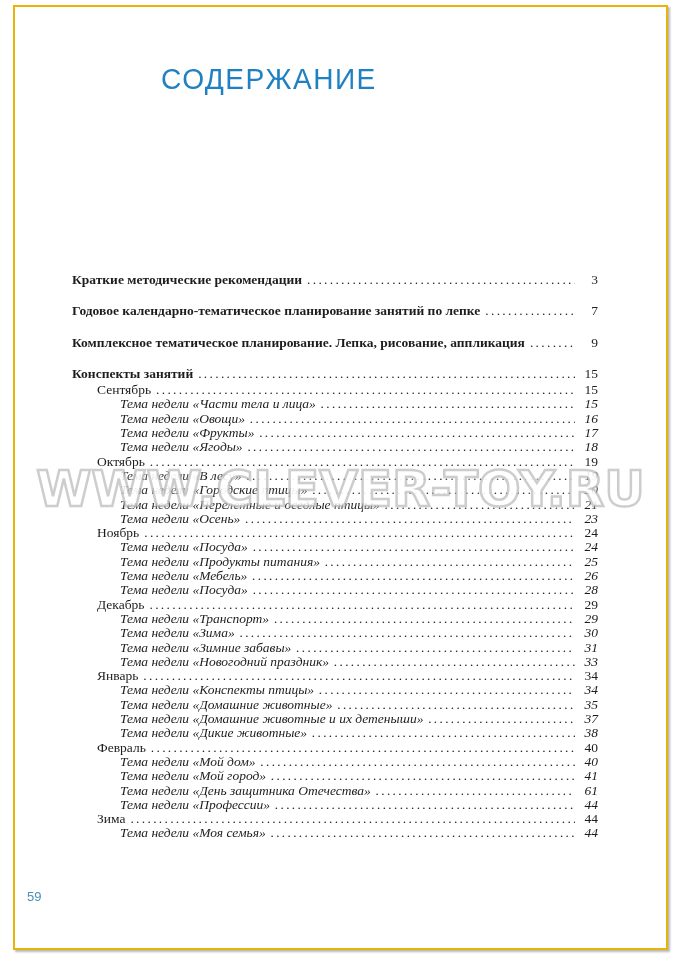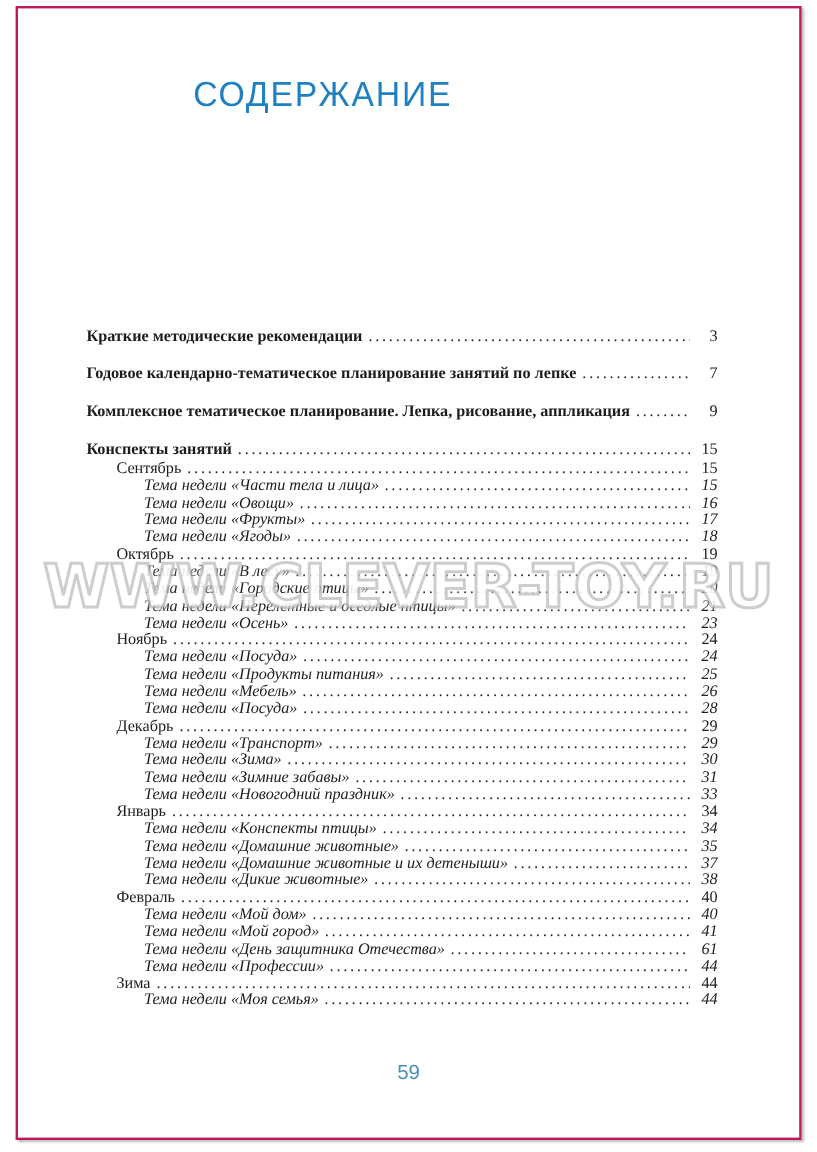--- a/index.html
+++ b/index.html
@@ -4,21 +4,21 @@
 <style>
   html,body { margin:0; padding:0; }
   body {
     width:681px; height:960px; background:#ffffff;
     font-family:"Liberation Serif", serif;
     -webkit-font-smoothing:antialiased;
   }
   .sheet { position:relative; width:681px; height:960px; background:#fff; overflow:hidden; }
   .frame {
     position:absolute; left:13px; top:5px; width:655px; height:945px;
-    box-sizing:border-box; border:2px solid #be185d; background:#fff;
+    box-sizing:border-box; border:2px solid #eab308; background:#fff;
     box-shadow:2px 2px 2px rgba(0,0,0,0.28);
   }
   .title {
     position:absolute; top:56px; left:146px;
     font-family:"Liberation Sans", sans-serif;
     font-size:29px; font-weight:400; letter-spacing:1.5px;
     color:#1f81c1; transform:scaleX(0.97); transform-origin:left;
     white-space:nowrap;
   }
   .toc {
@@ -45,24 +45,23 @@
   .watermark {
     position:absolute; top:453px; left:0; width:100%;
     text-align:center; pointer-events:none;
     font-family:"DejaVu Sans", sans-serif; font-weight:700;
     font-size:50px; letter-spacing:0px;
     color:rgba(255,255,255,0.55);
     -webkit-text-stroke:2.5px rgba(150,150,150,0.48);
     text-shadow:0 0 5px rgba(255,255,255,0.9);
   }
   .folio {
-    position:absolute; bottom:44px; left:0; width:100%;
-    text-align:center;
+    position:absolute; bottom:44px; left:12px; width:100%;
     font-family:"Liberation Sans", sans-serif;
-    font-size:17px; color:#4a8eb9;
+    font-size:13px; color:#4a8eb9;
   }
 </style>
 </head>
 <body>
 
 <div class="sheet">
   <div class="frame">
     <div class="title">СОДЕРЖАНИЕ</div>
 
     <div class="toc">

